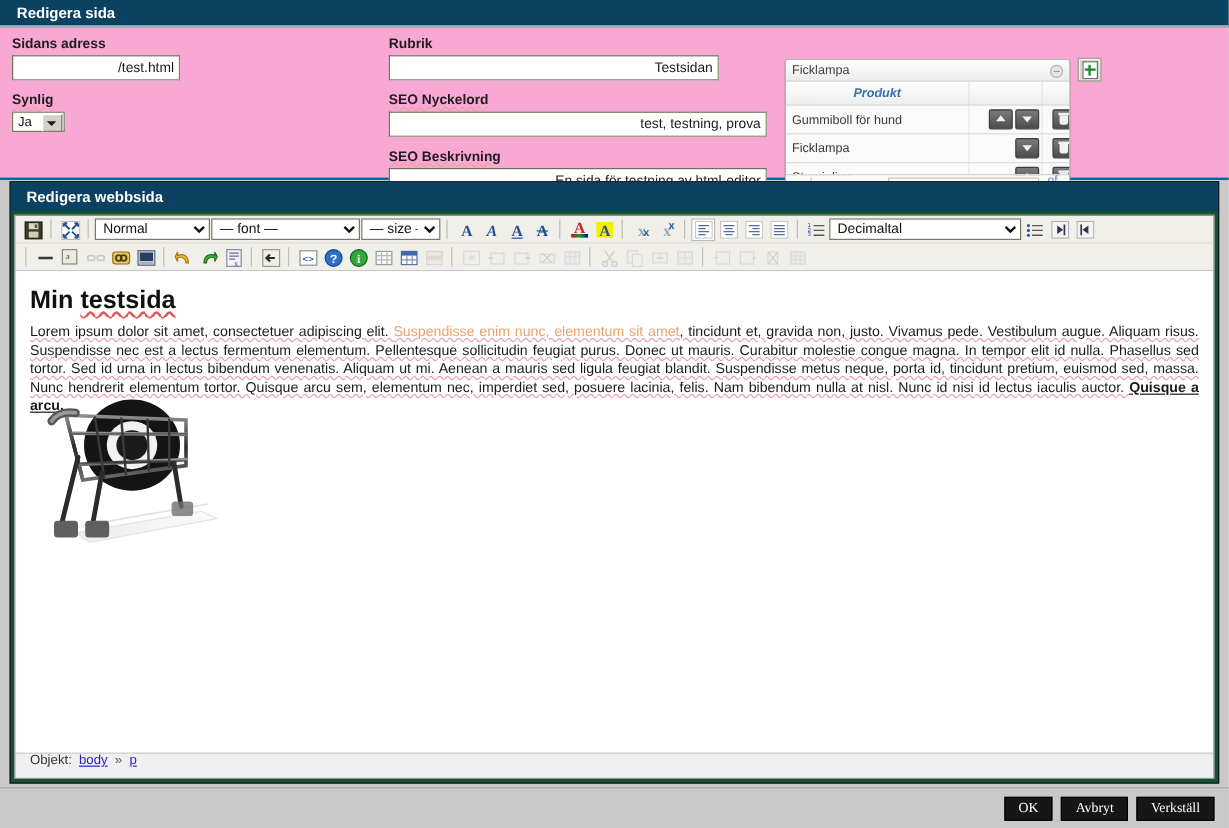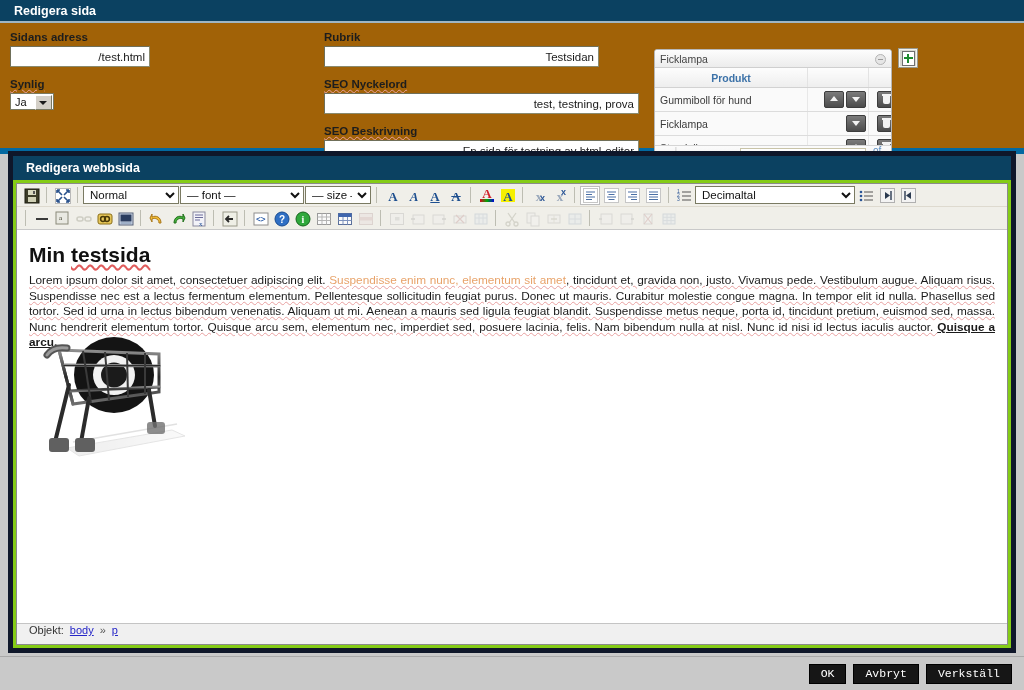--- a/index.html
+++ b/index.html
@@ -15,22 +15,22 @@
     height:23px;background:#0b4161;color:#fff;
     font-weight:bold;font-size:12.5px;
     display:flex;align-items:center;
     padding-left:14px;
     border-bottom:2px solid #9fb6c4;
     box-sizing:border-box;
   }
 
   
   .form-region{
-    position:relative;height:125px;background:#a16207;
-    border-bottom:6px solid #0369a1;
+    position:relative;height:125px;background:#f9a8d4;
+    border-bottom:2px solid #0369a1;
   }
   .col-left{position:absolute;left:10px;top:8px;width:300px;}
   .col-mid{position:absolute;left:324px;top:8px;width:322px;}
   .fld-label{font-weight:bold;font-size:11.5px;color:#1d1d1d;margin-bottom:3px;}
   .fld-label.sp{margin-top:11px;}
   input.txt{
     font-family:"Liberation Sans", sans-serif;
     font-size:11.5px;color:#1a1a1a;
     background:#ffffff;
     border:1px solid #8a8a6e;
@@ -76,21 +76,21 @@
     position:absolute;right:5px;top:4px;width:9px;height:9px;border-radius:50%;
     border:1px solid #b4b4b4;background:#e6e6e6;
   }
   .prod-head .closeic:before{
     content:"";position:absolute;left:2px;top:4px;width:5px;height:1px;background:#9a9a9a;
   }
   table.prod{width:100%;border-collapse:collapse;table-layout:fixed;}
   table.prod th{
     height:17px;background:linear-gradient(#fdfdfd,#eeeeee);
     border-bottom:1px solid #d2d2d2;border-right:1px solid #e3e3e3;
-    font-size:10.5px;color:#3c72a8;font-weight:bold;
+    font-size:10.5px;color:#3c72a8;font-weight:bold;font-style:italic;
   }
   table.prod td{
     height:21px;border-bottom:1px solid #dcdcdc;border-right:1px solid #e8e8e8;
     font-size:10.5px;color:#3a3a3a;padding-left:5px;vertical-align:middle;
     background:#fafafa;
   }
   table.prod td.act{padding:0;text-align:right;}
   .btnrow{display:flex;justify-content:flex-end;align-items:center;gap:2px;padding-right:2px;}
   .gbtn{
     width:18px;height:15px;border-radius:2px;
@@ -142,21 +142,21 @@
   }
   .addbtn .plusbox{
     width:11px;height:13px;background:#fff;border:1px solid #6f6f6f;position:relative;
   }
   .addbtn .plusbox:before{content:"";position:absolute;left:1px;top:5px;width:9px;height:2px;background:#1d8a2e;}
   .addbtn .plusbox:after{content:"";position:absolute;left:4.5px;top:2px;width:2px;height:9px;background:#1d8a2e;}
 
   
   .edwin{
     position:absolute;left:8px;top:151px;width:1008px;height:502px;
-    background:#84cc16;border:5px solid #0f172a;box-sizing:border-box;
+    background:#14532d;border:1px solid #0f172a;box-sizing:border-box;
   }
   .edwin-title{
     height:24px;background:#0b4161;color:#fff;font-weight:bold;font-size:12.5px;
     display:flex;align-items:center;padding-left:13px;box-sizing:border-box;
   }
   .edbody{
     position:absolute;left:3px;right:3px;top:27px;bottom:3px;
     background:#f0f0f0;border:1px solid #8a8a8a;box-sizing:border-box;
     display:flex;flex-direction:column;
   }
@@ -226,21 +226,21 @@
 
   
   .footer{
     position:absolute;left:0;bottom:0;width:1024px;height:34px;
     background:#c9c9c9;border-top:1px solid #a9a9a9;
     display:flex;align-items:center;justify-content:flex-end;
     padding-right:12px;gap:7px;box-sizing:border-box;
   }
   .fbtn{
     background:#161616;color:#ffffff;border:1px solid #000;
-    font-family:Liberation Mono, monospace;font-size:11.5px;
+    font-family:Liberation Serif, serif;font-size:11.5px;
     height:20px;padding:0 11px;line-height:18px;cursor:pointer;
   }
 </style>
 </head>
 <body>
 
 <div class="topbar">
   <span>Redigera sida</span>
 </div>
 

